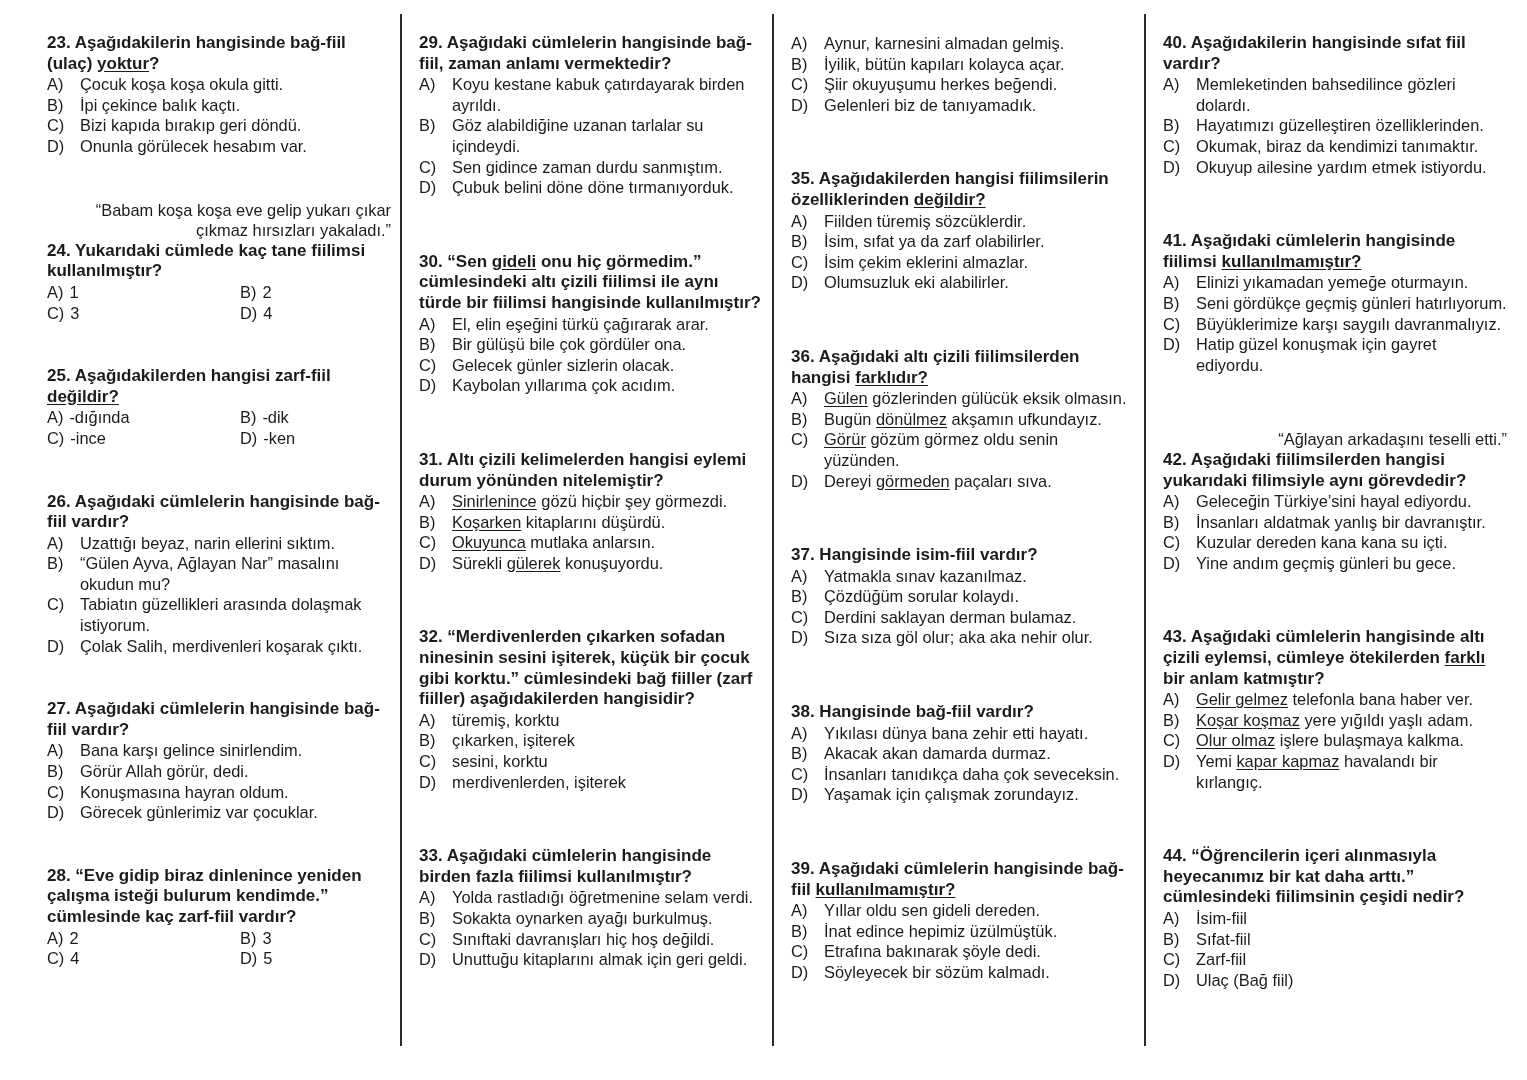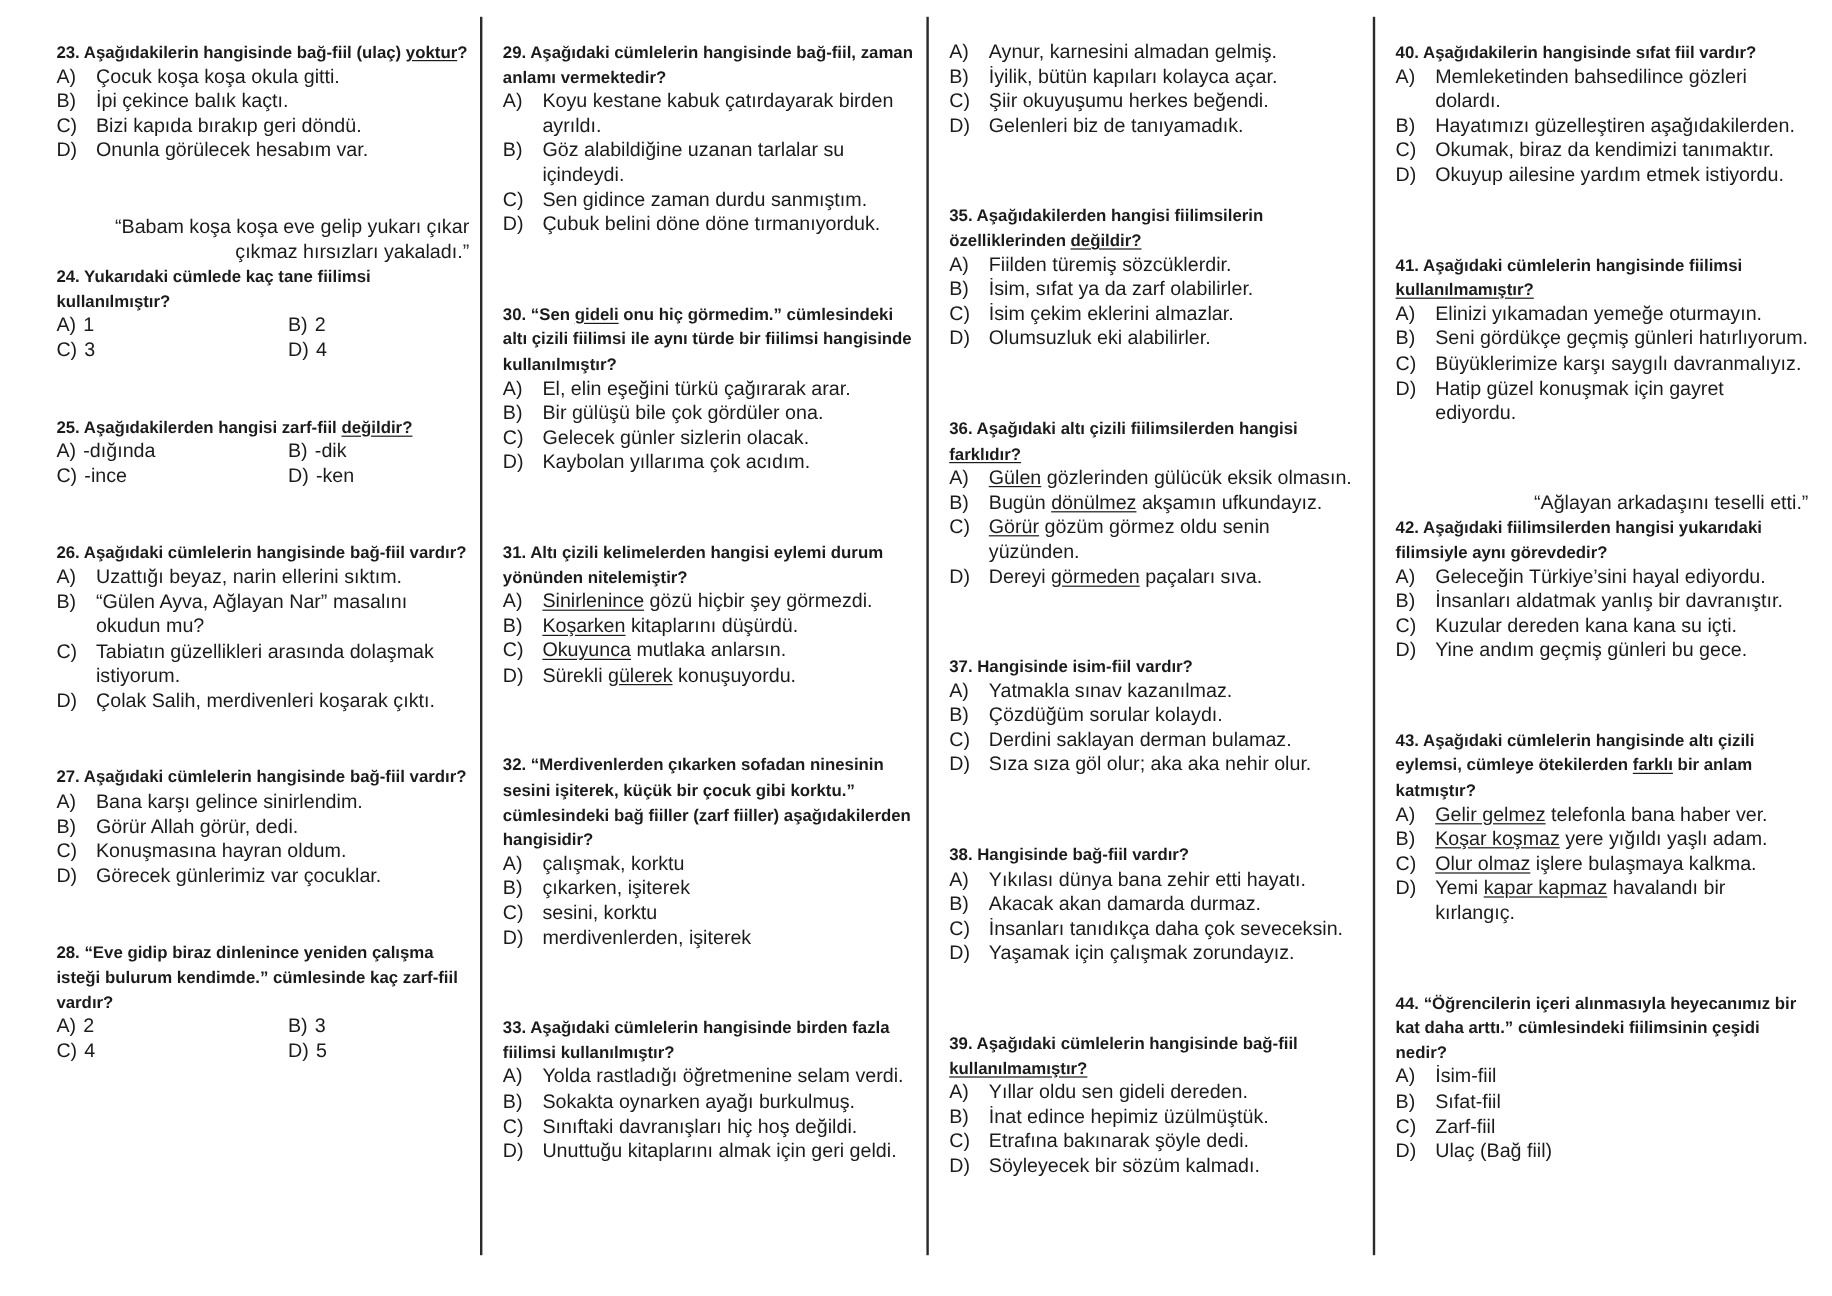--- a/index.html
+++ b/index.html
@@ -39,21 +39,21 @@
   }
   .column[data-col="0"] .question { margin-bottom: 43px; }
   .column .question:last-child { margin-bottom: 0; }
   .passage {
     margin: 0;
     font-weight: 400;
     text-align: right;
   }
   .q-title {
     margin: 0;
-    font-size: 14px;
+    font-size: 17px;
     line-height: 20.6px;
     font-weight: 700;
   }
   .q-title .plain { font-weight: 700; }
   u { text-decoration: underline; text-underline-offset: 2px; }
   .options { margin: 0; }
   .opt {
     display: flex;
     align-items: flex-start;
   }
@@ -311,21 +311,21 @@
   </div>
 </div>
   </div>
 
   <div class="question">
 
     <h3 class="q-title">32. <span class="plain">“Merdivenlerden çıkarken sofadan ninesinin sesini işiterek, küçük bir çocuk gibi korktu.”</span> cümlesindeki bağ fiiller (zarf fiiller) aşağıdakilerden hangisidir?</h3>
     <div class="options">
   <div class="opt">
     <span class="opt-letter">A)</span>
-    <span class="opt-text">çalışmak, korktu</span>
+    <span class="opt-text">türemiş, korktu</span>
   </div>
 
   <div class="opt">
     <span class="opt-letter">B)</span>
     <span class="opt-text">çıkarken, işiterek</span>
   </div>
 
   <div class="opt">
     <span class="opt-letter">C)</span>
     <span class="opt-text">sesini, korktu</span>
@@ -527,21 +527,21 @@
 
     <h3 class="q-title">40. Aşağıdakilerin hangisinde sıfat fiil vardır?</h3>
     <div class="options">
   <div class="opt">
     <span class="opt-letter">A)</span>
     <span class="opt-text">Memleketinden bahsedilince gözleri dolardı.</span>
   </div>
 
   <div class="opt">
     <span class="opt-letter">B)</span>
-    <span class="opt-text">Hayatımızı güzelleştiren aşağıdakilerden.</span>
+    <span class="opt-text">Hayatımızı güzelleştiren özelliklerinden.</span>
   </div>
 
   <div class="opt">
     <span class="opt-letter">C)</span>
     <span class="opt-text">Okumak, biraz da kendimizi tanımaktır.</span>
   </div>
 
   <div class="opt">
     <span class="opt-letter">D)</span>
     <span class="opt-text">Okuyup ailesine yardım etmek istiyordu.</span>

